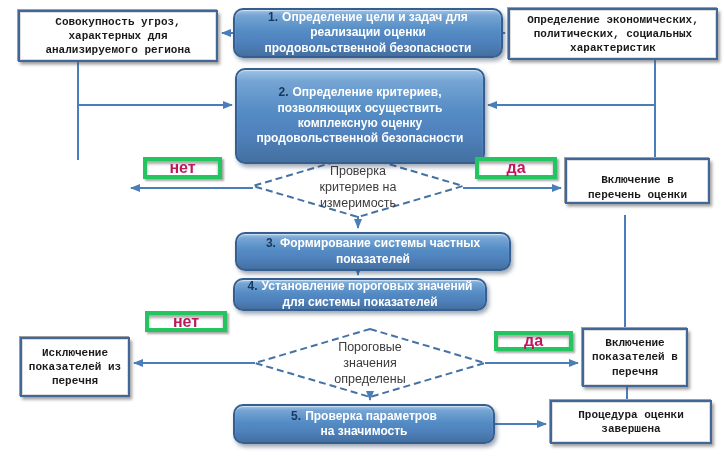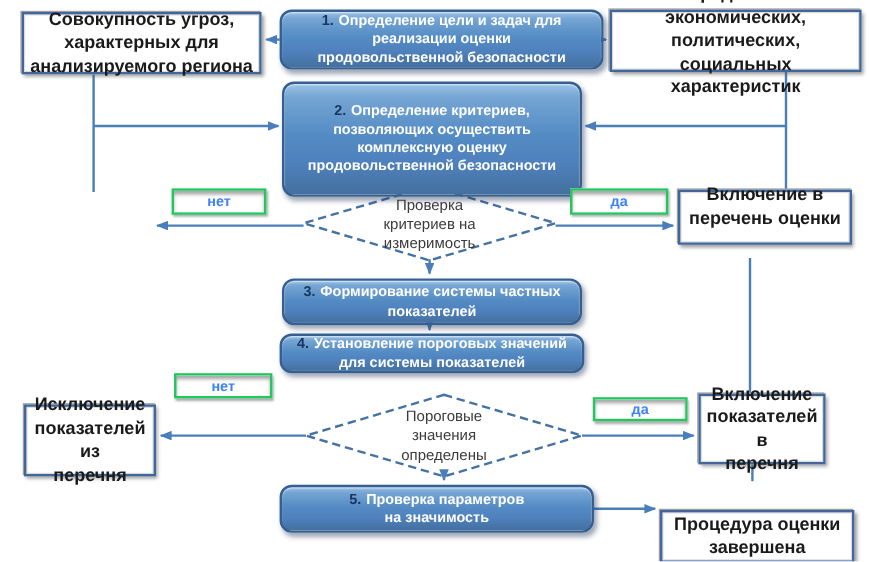--- a/index.html
+++ b/index.html
@@ -17,50 +17,50 @@
     box-shadow:2px 3px 4px rgba(40,60,90,.45), inset 0 1px 1px rgba(255,255,255,.55);
     color:#fff;font-weight:bold;font-size:12px;line-height:1.28;padding:2px 6px;
   }
   .bstep .txt{white-space:pre-line;}
   .bstep .num{color:#17375e;margin-right:4px;}
   
   .wbox{
     background:#fff;
     border:2px solid #41669a;
     box-shadow:-1px -1px 0 #9e9e9e, 2px 2.5px 3px rgba(90,90,90,.6), inset 0 0 0 1px #dcdcdc;
-    color:#1a1a1a;font-weight:bold;font-size:15px;line-height:1.3;padding:10px 4px;
+    color:#1a1a1a;font-weight:bold;font-size:11px;line-height:1.3;padding:0 4px;font-family:Liberation Mono, monospace;
   }
   .wbox .txt{white-space:pre-line;}
   
   .tag{
-    background:#fff;border:2px solid #22c55e;
+    background:#fff;border:4px solid #22c55e;
     box-shadow:inset 0 3px 3px rgba(140,140,140,.75), 1.5px 2px 2px rgba(0,0,0,.35);
-    color:#3b82f6;font-weight:bold;font-size:12px;
+    color:#be185d;font-weight:bold;font-size:16px;
   }
   
   .dtext{color:#3b3b3b;font-size:12.5px;line-height:1.3;white-space:pre-line;z-index:2;}
   
   [data-name="threats-box"]        {left:18px;  top:10px;  width:200px; height:52px;}
   [data-name="step1-box"]          {left:233px; top:8px;   width:270px; height:50px;}
   [data-name="characteristics-box"]{left:508px; top:8px;   width:210px; height:52px;}
   [data-name="step2-box"]          {left:235px; top:68px;  width:250px; height:96px;}
   [data-name="exclusion1-box"]     {left:17px;  top:159px; width:110px; height:52px;}
   [data-name="no1-tag"]            {left:143px; top:157px; width:79px;  height:22px;}
   [data-name="yes1-tag"]           {left:475px; top:157px; width:82px;  height:22px;}
   [data-name="inclusion1-box"]     {left:565px; top:158px; width:145px; height:46px;align-items:flex-end;}
   [data-name="decision1-label"]    {left:300px; top:159px; width:116px; height:56px;}
-  [data-name="step3-box"]          {left:235px; top:232px; width:250px; height:39px;}
+  [data-name="step3-box"]          {left:235px; top:232px; width:276px; height:39px;}
   [data-name="step4-box"]          {left:233px; top:278px; width:254px; height:33px;}
   [data-name="no2-tag"]            {left:145px; top:311px; width:82px;  height:21px;}
   [data-name="yes2-tag"]           {left:494px; top:331px; width:79px;  height:20px;}
   [data-name="exclusion2-box"]     {left:20px;  top:337px; width:110px; height:60px;}
   [data-name="decision2-label"]    {left:312px; top:334px; width:116px; height:58px;}
   [data-name="inclusion2-box"]     {left:582px; top:328px; width:106px; height:59px;}
   [data-name="step5-box"]          {left:233px; top:404px; width:262px; height:40px;}
-  [data-name="finished-box"]       {left:550px; top:400px; width:162px; height:44px;margin-top:25px;}
+  [data-name="finished-box"]       {left:550px; top:400px; width:162px; height:44px;}
 </style>
 </head>
 <body>
 
 <div id="canvas" data-name="flowchart-food-security-assessment">
 
   <svg id="wires" width="724" height="468" viewBox="0 0 724 468" data-name="connector-layer">
     <defs>
       <marker id="ah" markerWidth="10" markerHeight="8" refX="9" refY="4" orient="auto" markerUnits="userSpaceOnUse">
         <path d="M0,0 L10,4 L0,8 Z" fill="#4a7ebb"></path>

